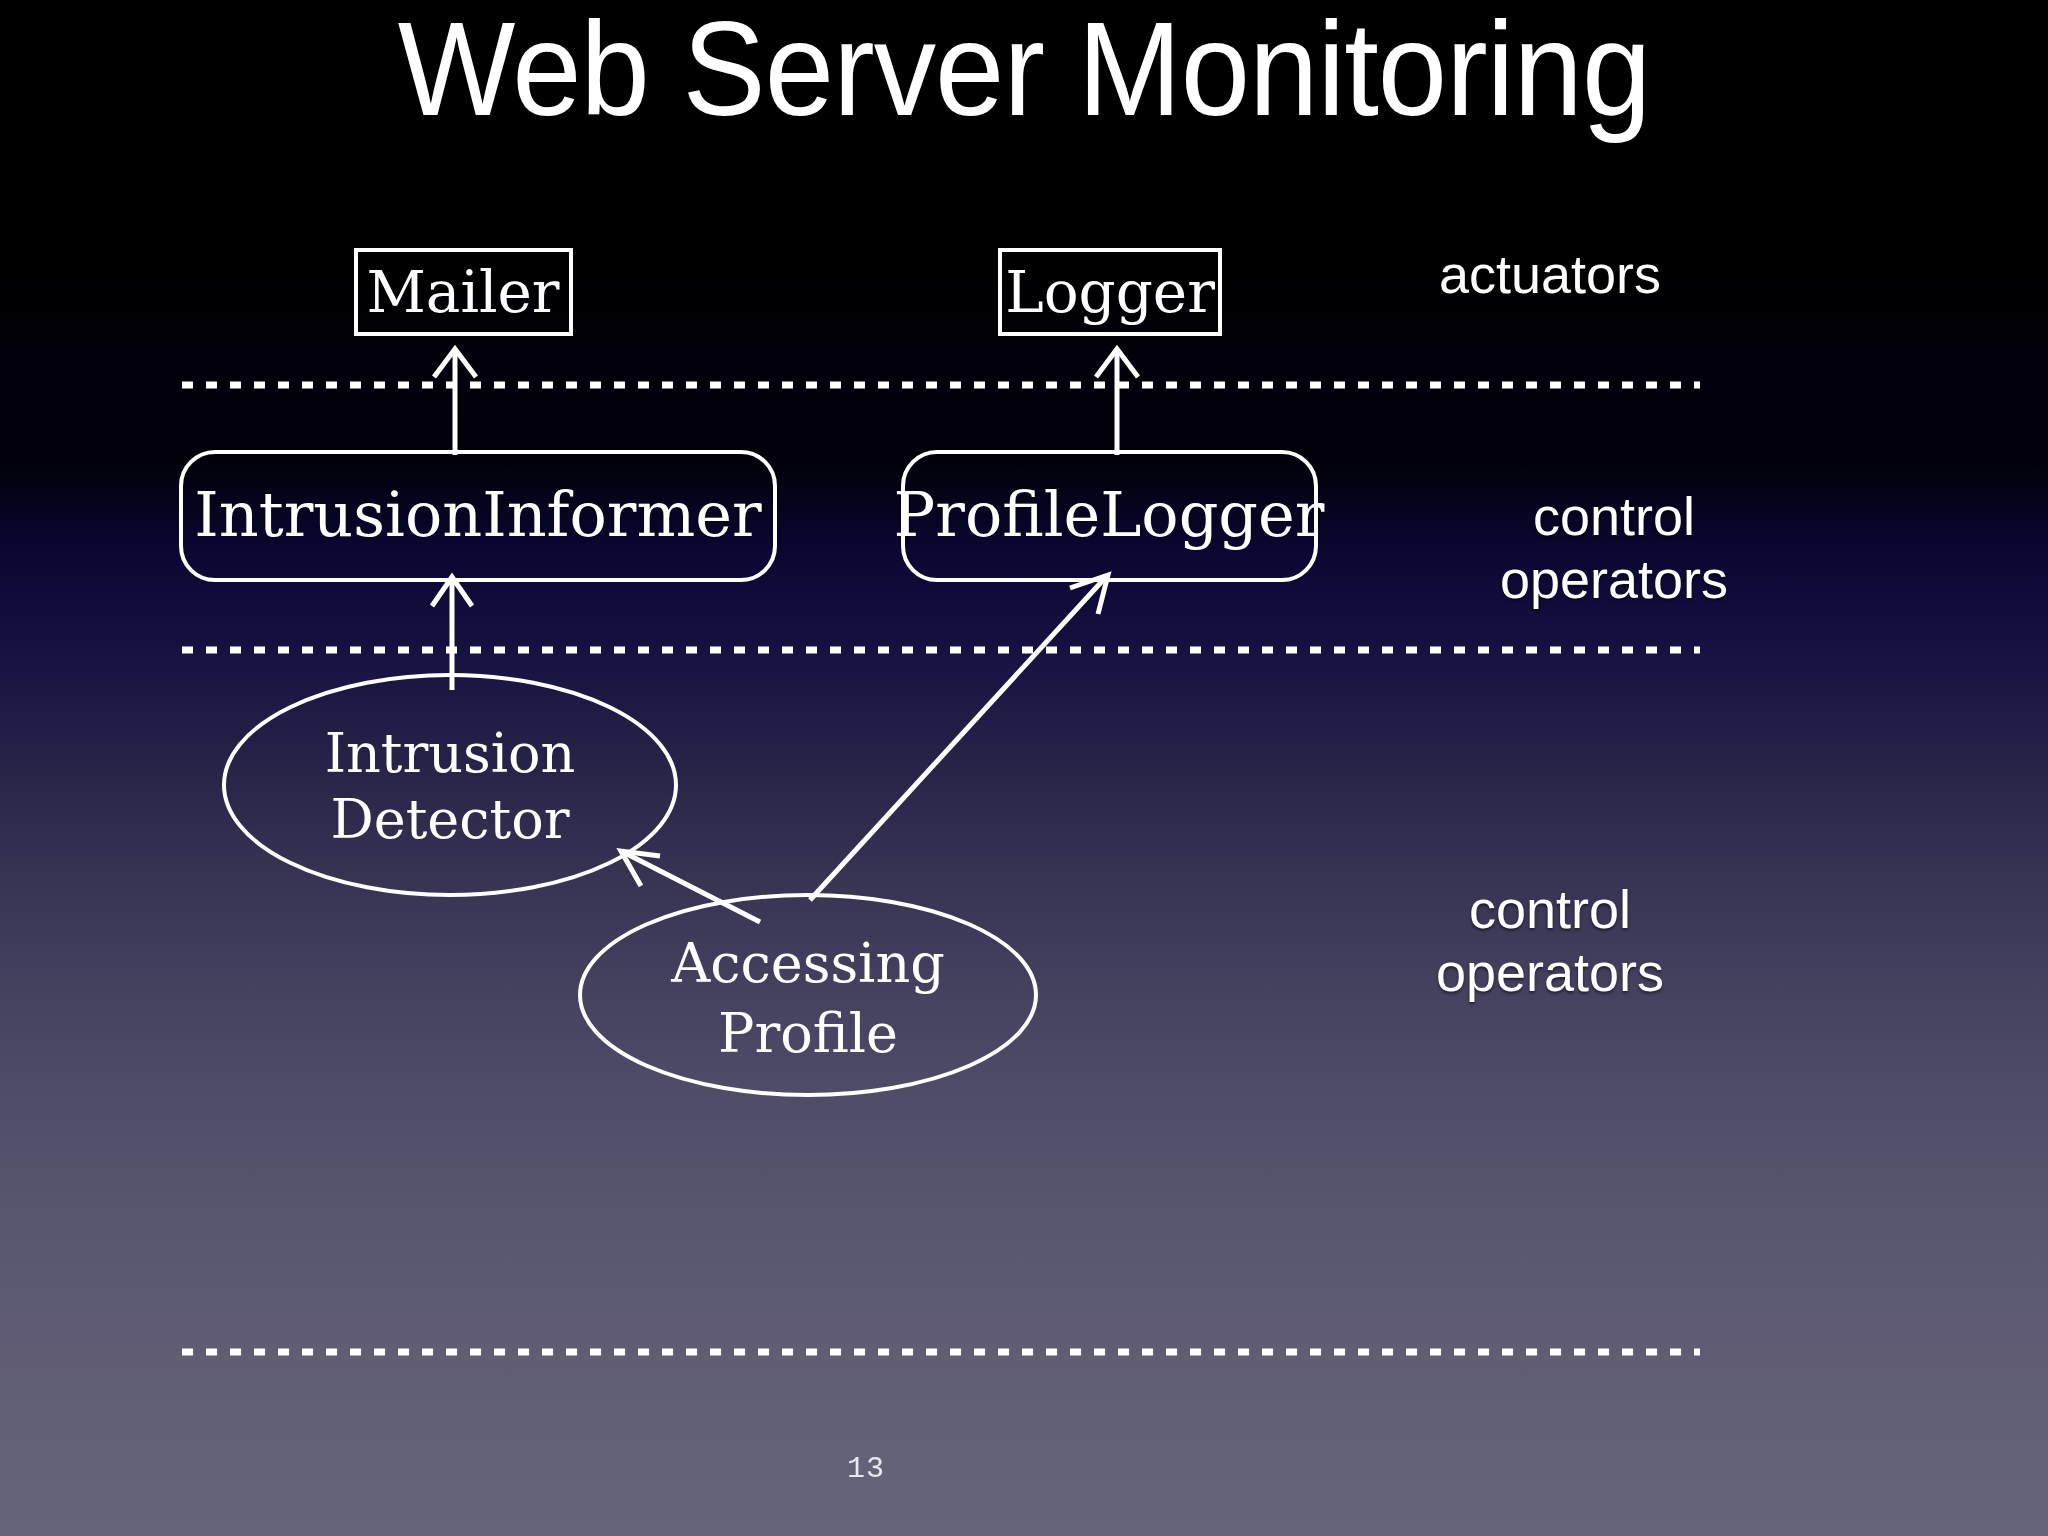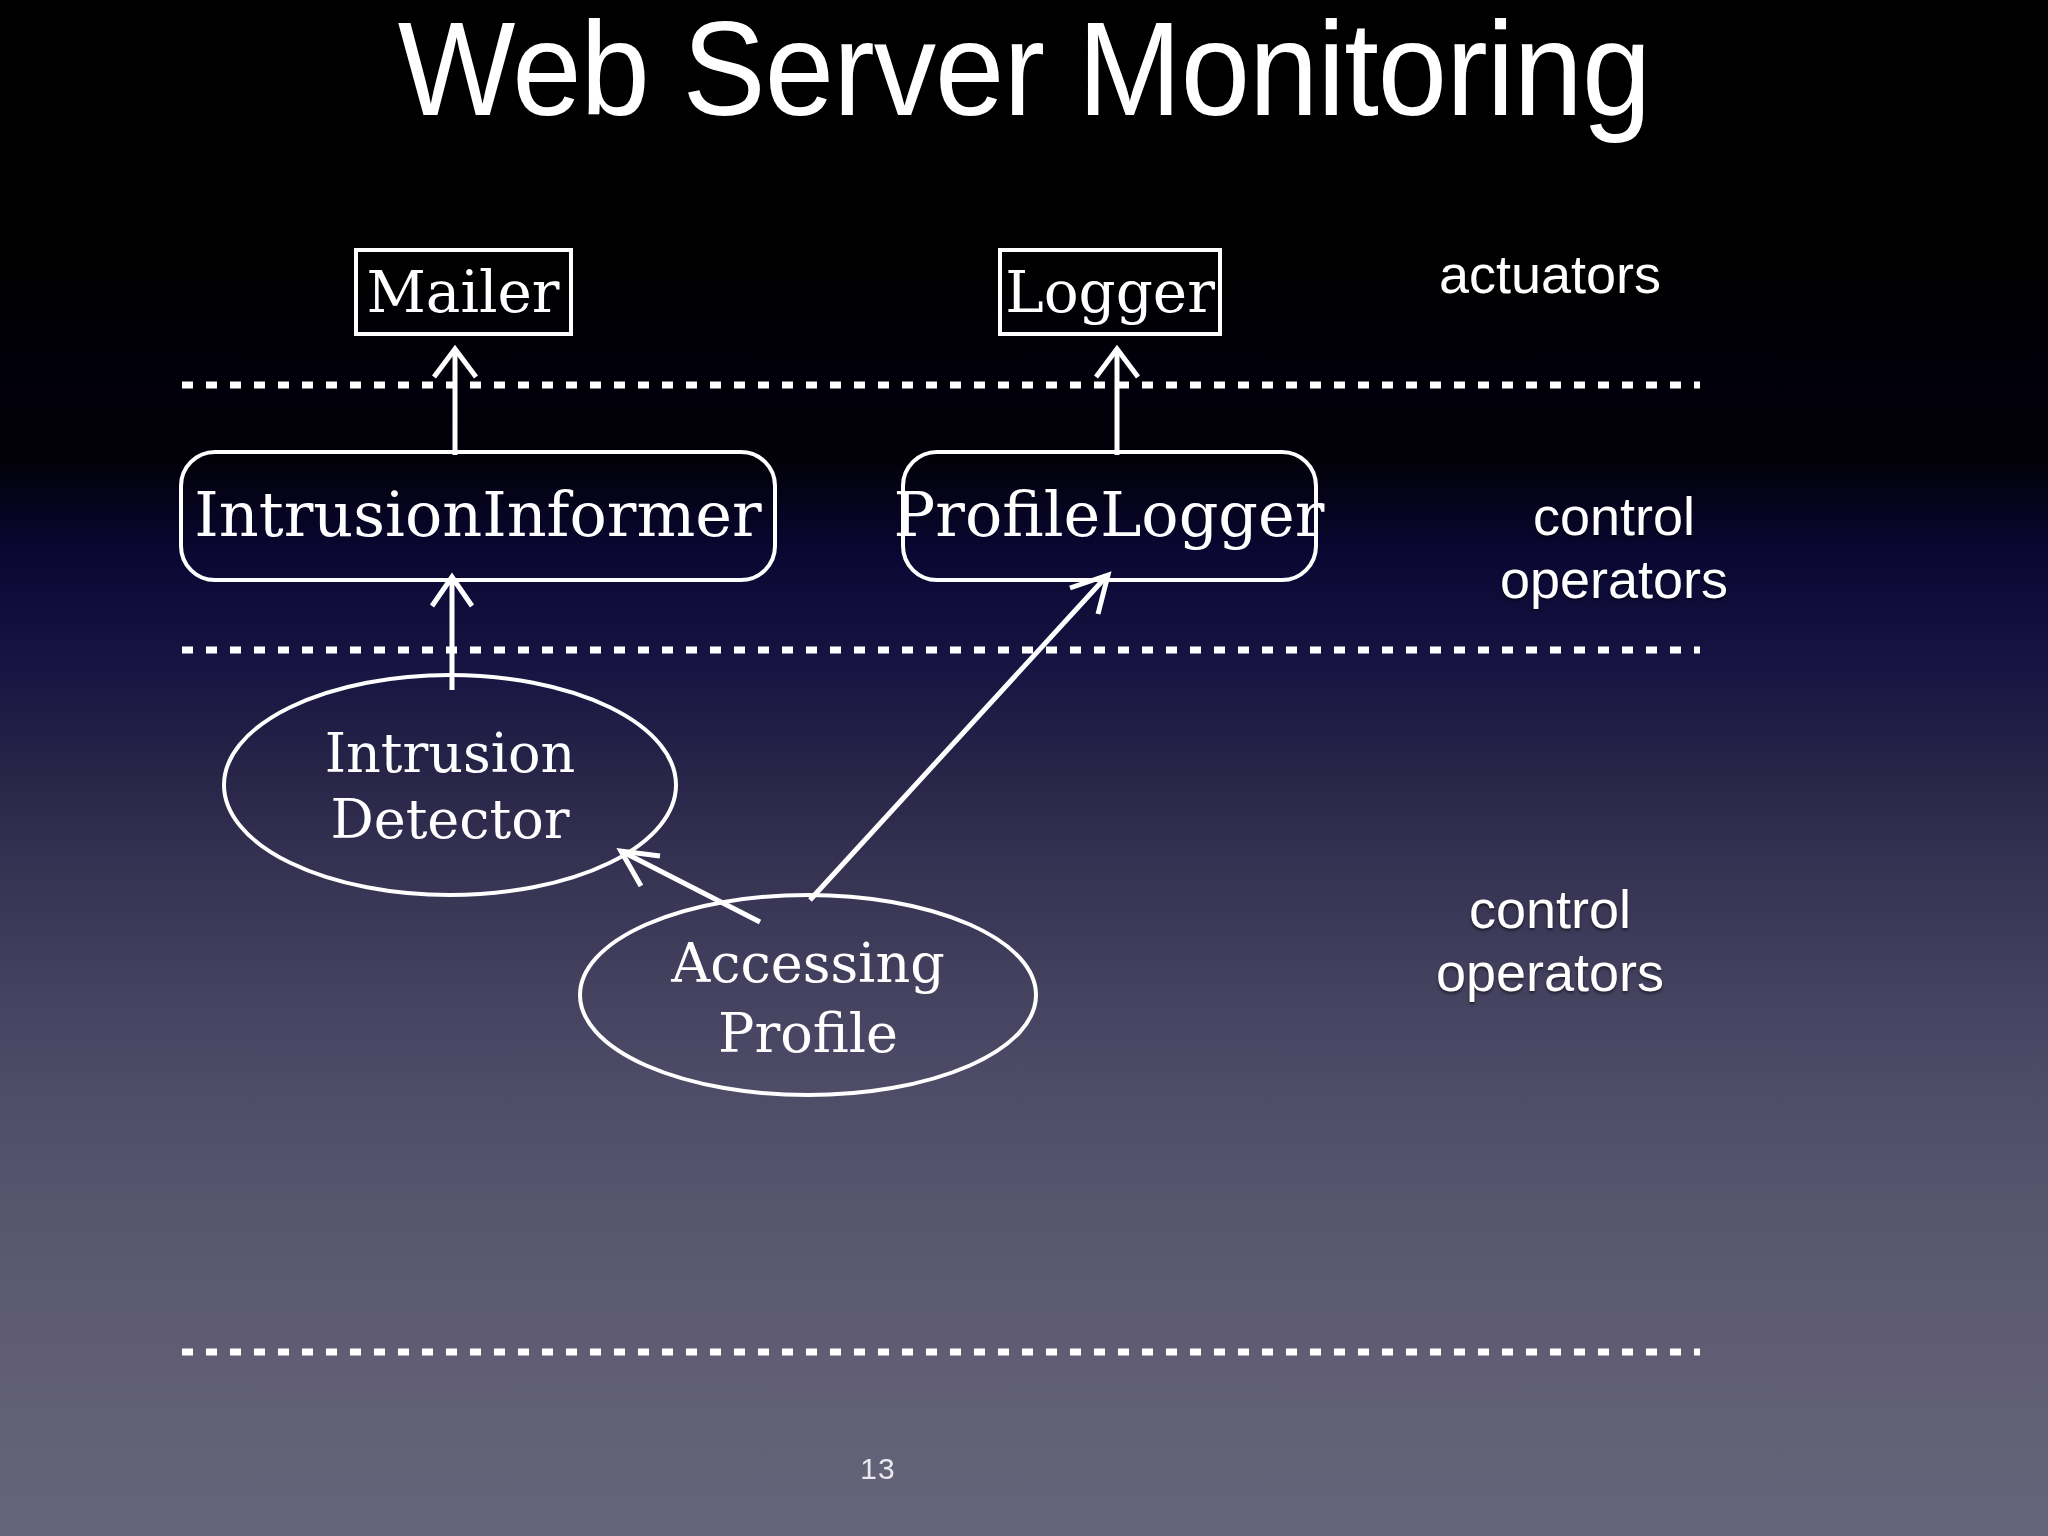--- a/index.html
+++ b/index.html
@@ -82,25 +82,24 @@
   #zone-sensors   { left: 1340px; top: 1440px; }
 
   
   #page-number {
     position: absolute;
     left: 0;
     top: 1452px;
     width: 1732px;
     text-align: center;
     color: #e8e8ee;
-    font-family: Liberation Sans, sans-serif;
+    font-family: Liberation Mono, monospace;
     font-size: 30px;
     font-weight: 300;
     letter-spacing: 1px;
-    margin-left: 12px;
   }
 </style>
 </head>
 <body>
 
 <div id="slide">
 
   <div id="title">Web Server Monitoring</div>
 
   <svg id="diagram" viewBox="0 0 2048 1536" xmlns="http://www.w3.org/2000/svg">

